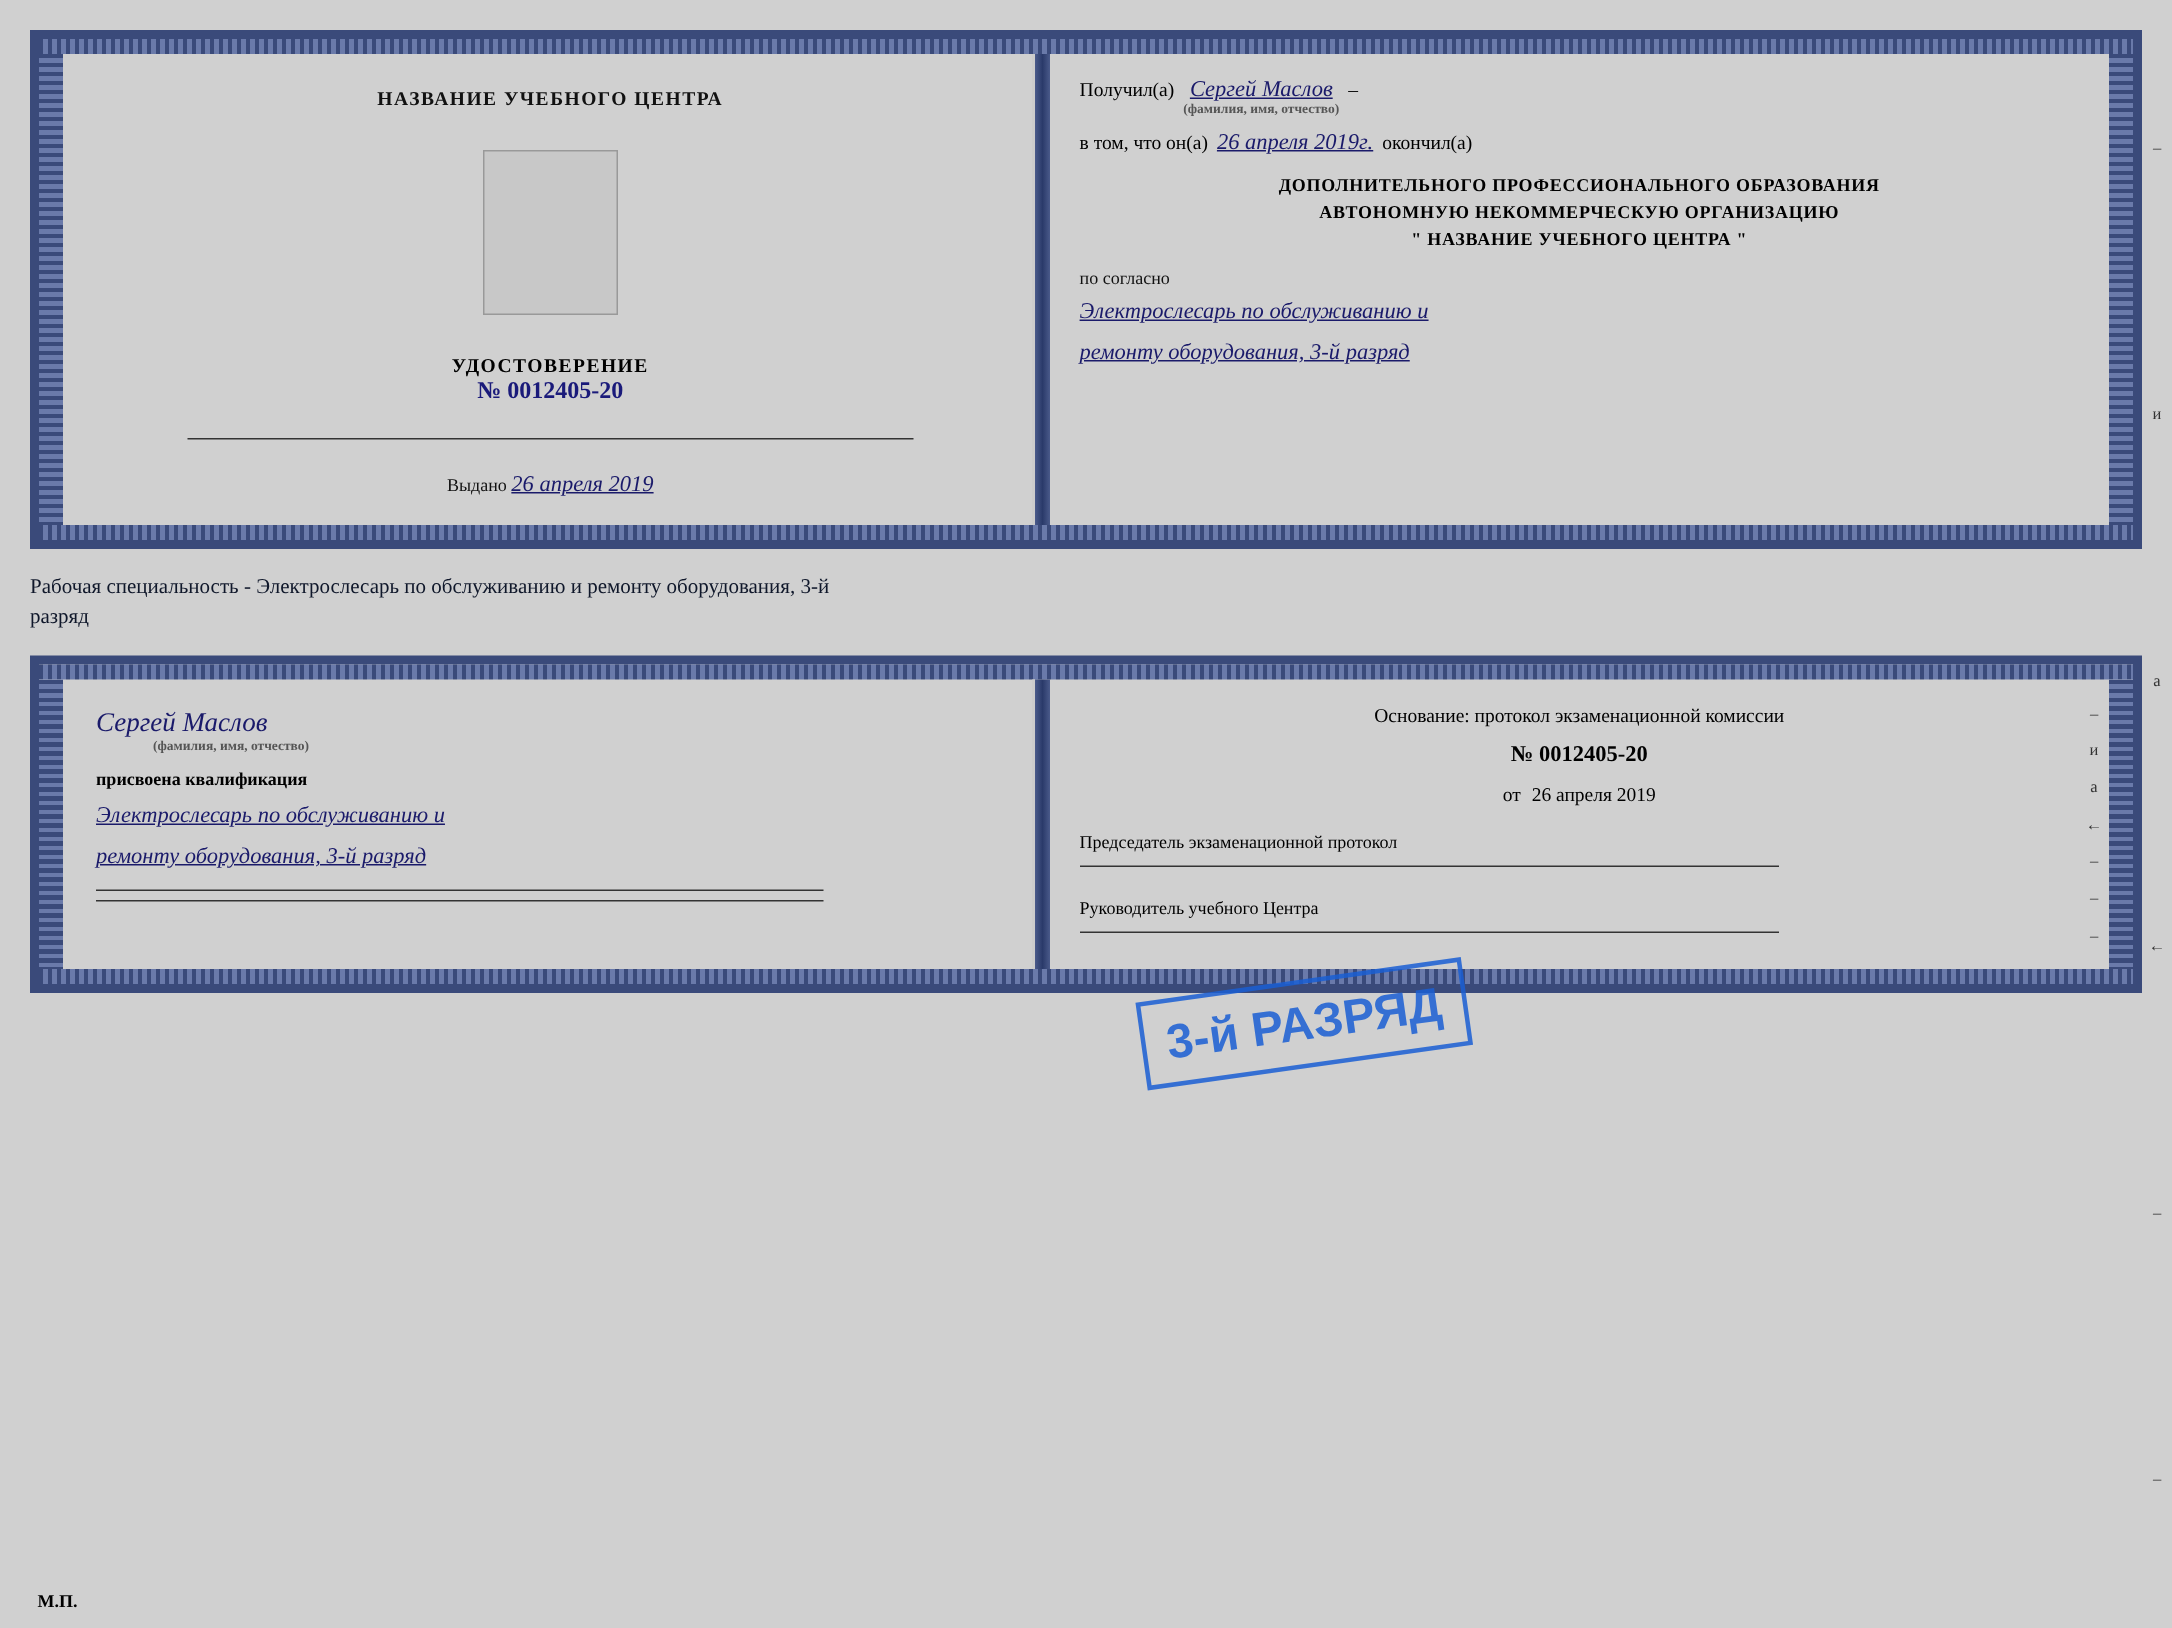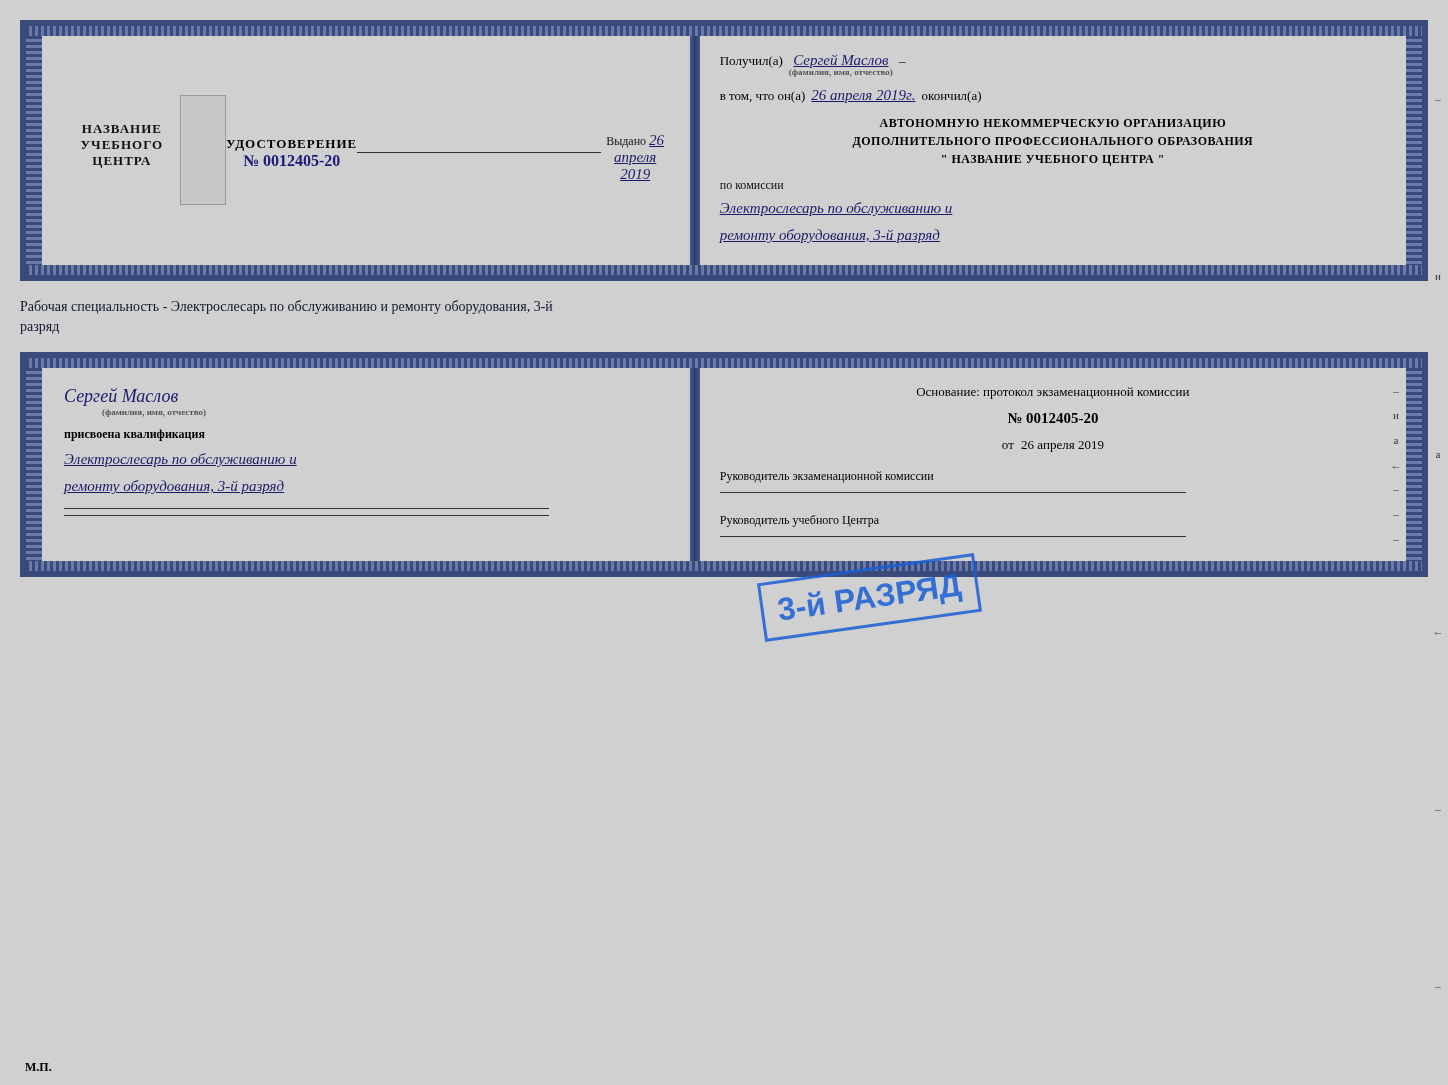--- a/index.html
+++ b/index.html
@@ -15,21 +15,21 @@
       display: flex;
       flex-direction: column;
       gap: 12px;
     }
 
     
     .card1-left {
       flex: 1;
       padding: 22px 18px 18px 22px;
       display: flex;
-      flex-direction: row;
+      flex-direction: column;
       align-items: center;
       border-right: 2px solid #ccc;
     }
 
     .card1-right {
       flex: 1.1;
       padding: 16px 20px 16px 20px;
     }
 
     .center-title {
@@ -349,26 +349,26 @@
           <span>–</span>
         </div>
 
         <div class="v-tom-chto-line">
           <span>в том, что он(а)</span>
           <span class="handwritten">26 апреля 2019г.</span>
           <span>окончил(а)</span>
         </div>
 
         <div class="org-block">
+          <div>ДОПОЛНИТЕЛЬНОГО ПРОФЕССИОНАЛЬНОГО ОБРАЗОВАНИЯ</div>
           <div>АВТОНОМНУЮ НЕКОММЕРЧЕСКУЮ ОРГАНИЗАЦИЮ</div>
-          <div>ДОПОЛНИТЕЛЬНОГО ПРОФЕССИОНАЛЬНОГО ОБРАЗОВАНИЯ</div>
           <div>"  НАЗВАНИЕ УЧЕБНОГО ЦЕНТРА   "</div>
         </div>
 
-        <div class="po-professii-label">по комиссии</div>
+        <div class="po-professii-label">по согласно</div>
         <div class="profession-handwritten">
           <div>Электрослесарь по обслуживанию и</div>
           <div>ремонту оборудования, 3-й разряд</div>
         </div>
 
         <div class="right-side-marks">
           <span>–</span>
           <span>и</span>
           <span>а</span>
           <span>←</span>
@@ -417,21 +417,21 @@
         <div class="osnovanie-label">Основание: протокол экзаменационной  комиссии</div>
 
         <div class="number-large">№  0012405-20</div>
 
         <div class="ot-line">
           <span>от</span>
           <span style="margin-left:4px;">26 апреля 2019</span>
         </div>
 
         <div class="predsedatel-block">
-          <div>Руководитель экзаменационной комиссии</div>
+          <div>Председатель экзаменационной протокол</div>
           <hr style="border:none; border-top:1px solid #333; width:70%; margin:8px 0;">
         </div>
 
         <div class="rukovoditel-block">
           <div>Руководитель учебного Центра</div>
           <hr style="border:none; border-top:1px solid #333; width:70%; margin:8px 0;">
         </div>
 
         <div class="stamp-overlay">
           <span>3-й РАЗРЯД</span>

